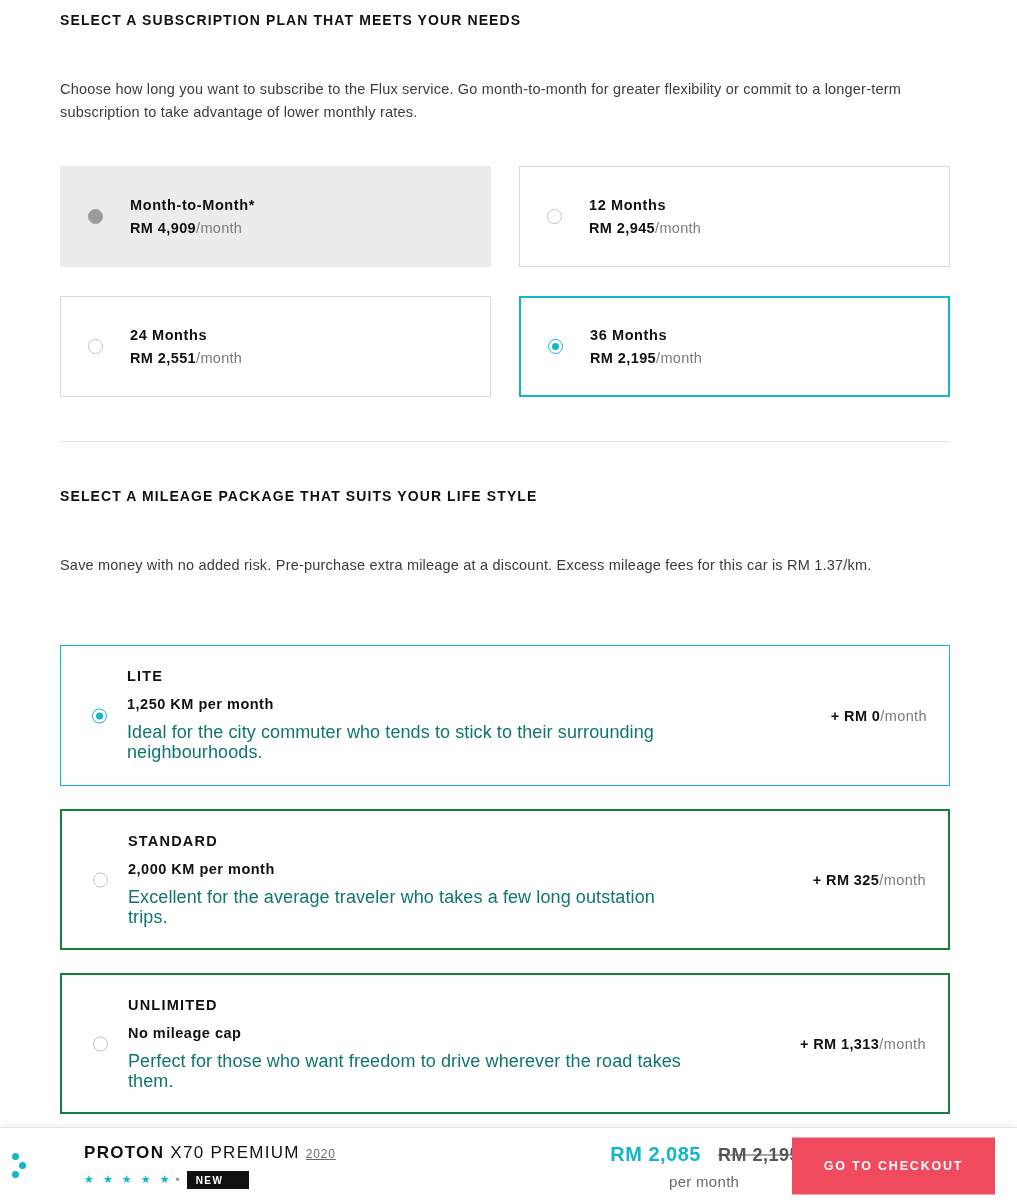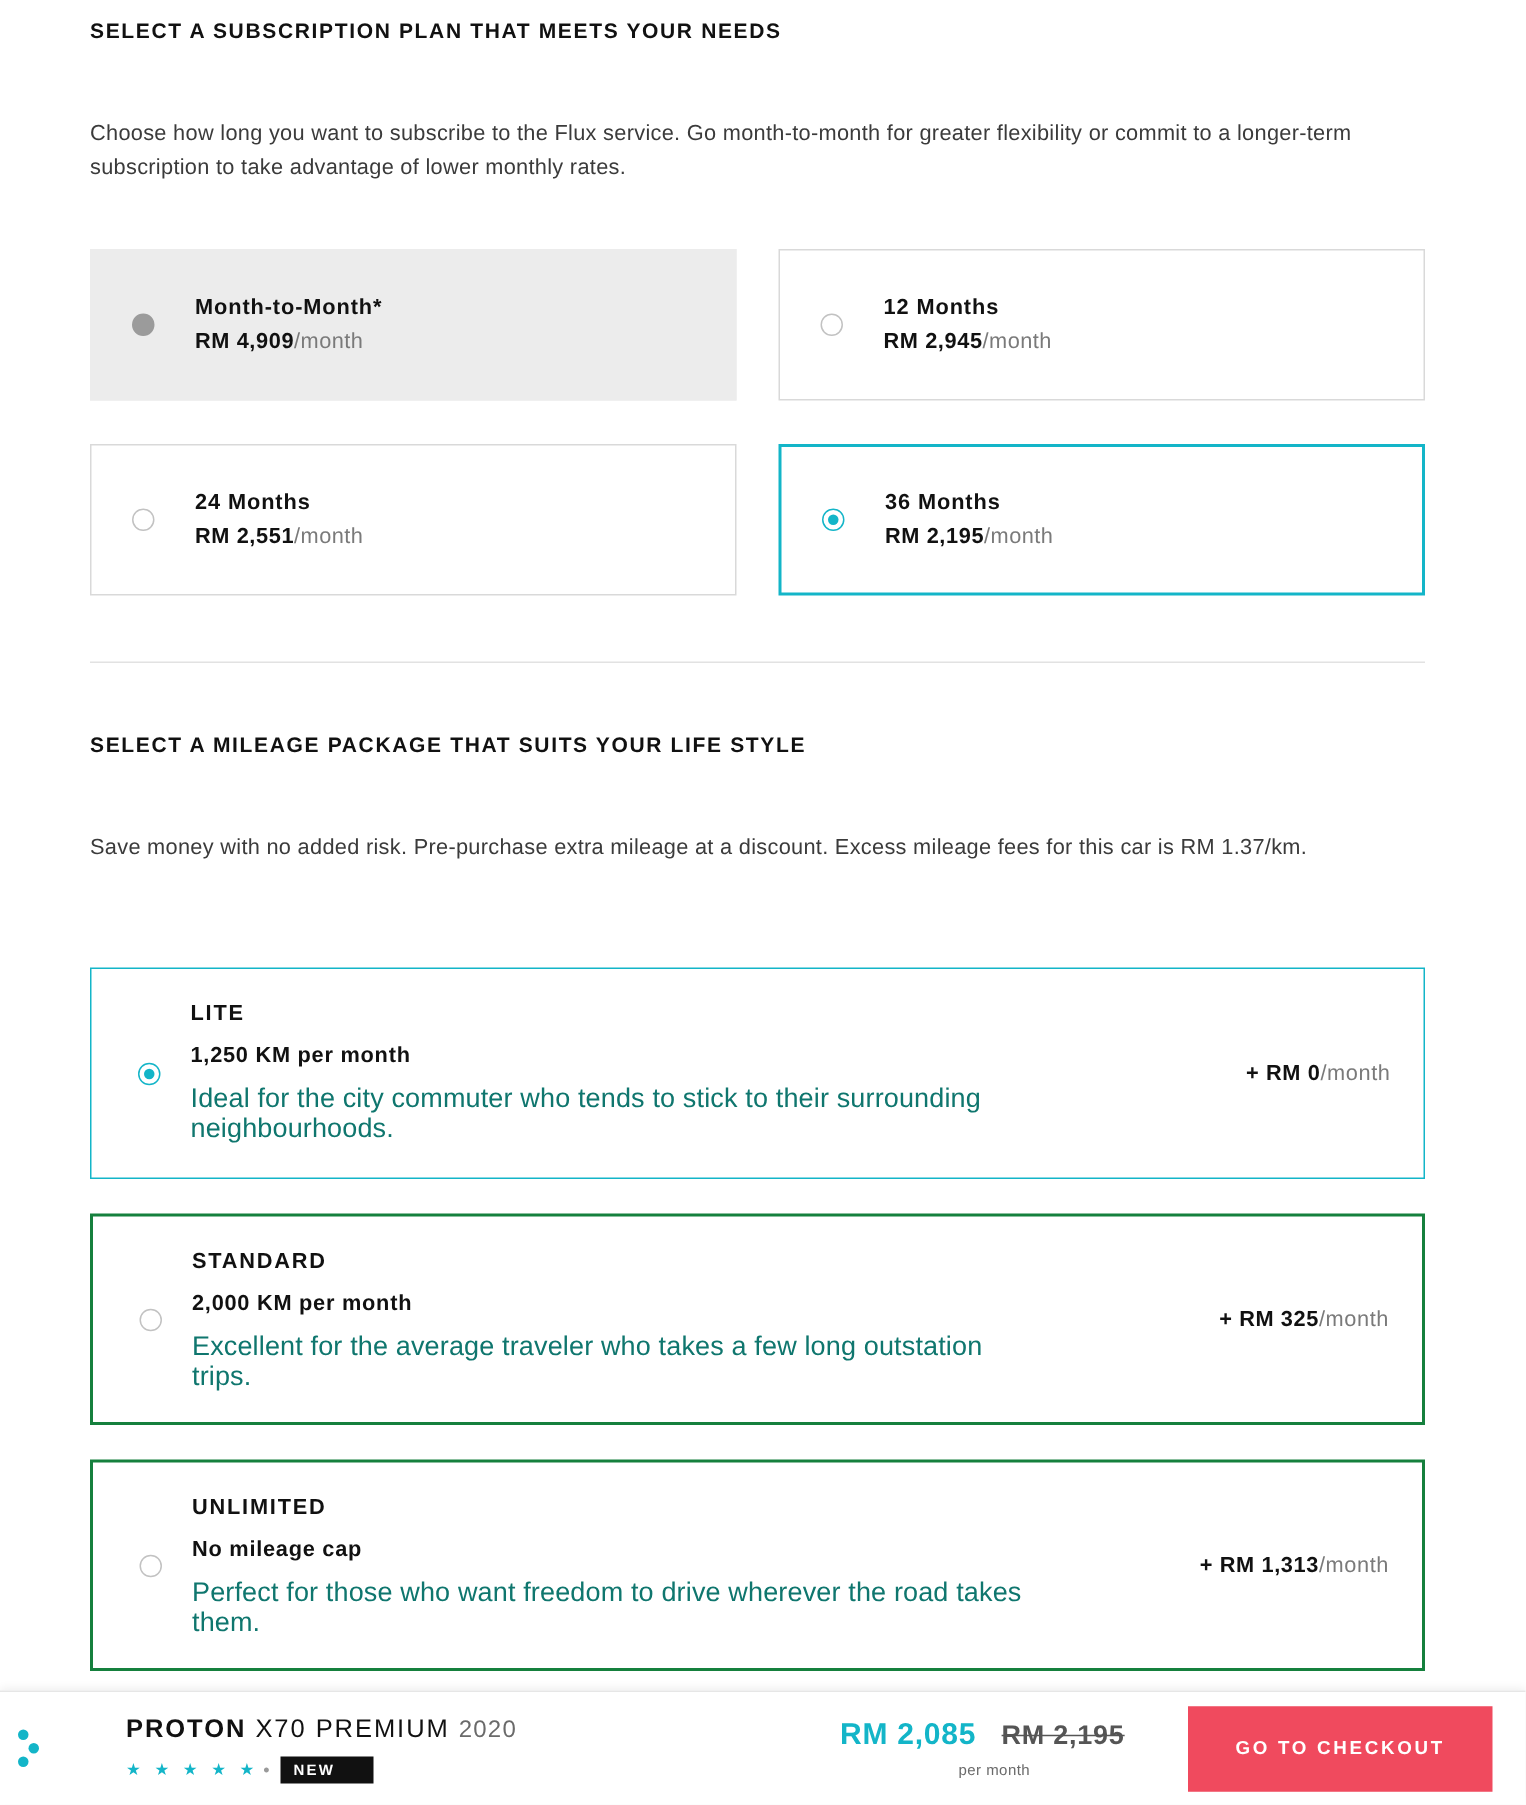--- a/index.html
+++ b/index.html
@@ -227,62 +227,62 @@
     transform: translateY(-50%);
   }
   .car-name {
     font-size: 17px;
     letter-spacing: 1.3px;
     color: #111;
     margin-bottom: 8px;
   }
   .car-name b { font-weight: bold; }
   .car-name .model { font-weight: normal; }
-  .car-name .year { font-size: 16px; color: #6a6a6a; letter-spacing: 0.8px; }
+  .car-name .year { font-size: 12px; color: #6a6a6a; letter-spacing: 0.8px; text-decoration: underline; }
   .car-sub { display: flex; align-items: center; }
   .stars { color: #13b5c8; font-size: 11px; letter-spacing: 3px; }
   .dot-sep { color: #9a9a9a; margin: 0 7px 0 3px; font-size: 12px; }
   .badge-new {
     background: #111;
     color: #fff;
     font-size: 10px;
     font-weight: bold;
     letter-spacing: 1.4px;
     padding: 4px 26px 3px 9px;
   }
 
   .price-block {
     position: absolute;
     left: 560px;
     top: 50%;
     transform: translateY(-50%);
     text-align: left;
     width: 240px;
   }
-  .price-row { display: flex; align-items: baseline; }
+  .price-row { display: flex; align-items: baseline; justify-content: flex-end; }
   .price-now {
     font-size: 20px;
     font-weight: bold;
     color: #13b5c8;
     letter-spacing: 0.5px;
   }
   .price-old {
     font-size: 18px;
     font-weight: bold;
     color: #555;
     letter-spacing: 0.5px;
     text-decoration: line-through;
     margin-left: 17px;
   }
   .price-per {
-    font-size: 10px;
+    font-size: 15px;
     color: #6a6a6a;
     letter-spacing: 0.3px;
     margin-top: 7px;
-    margin-left: 79px;
+    margin-left: 109px;
   }
   .checkout-btn {
     position: absolute;
     right: 22px;
     top: 50%;
     transform: translateY(-50%);
     background: #f04a5e;
     color: #fff;
     border: none;
     width: 203px;

